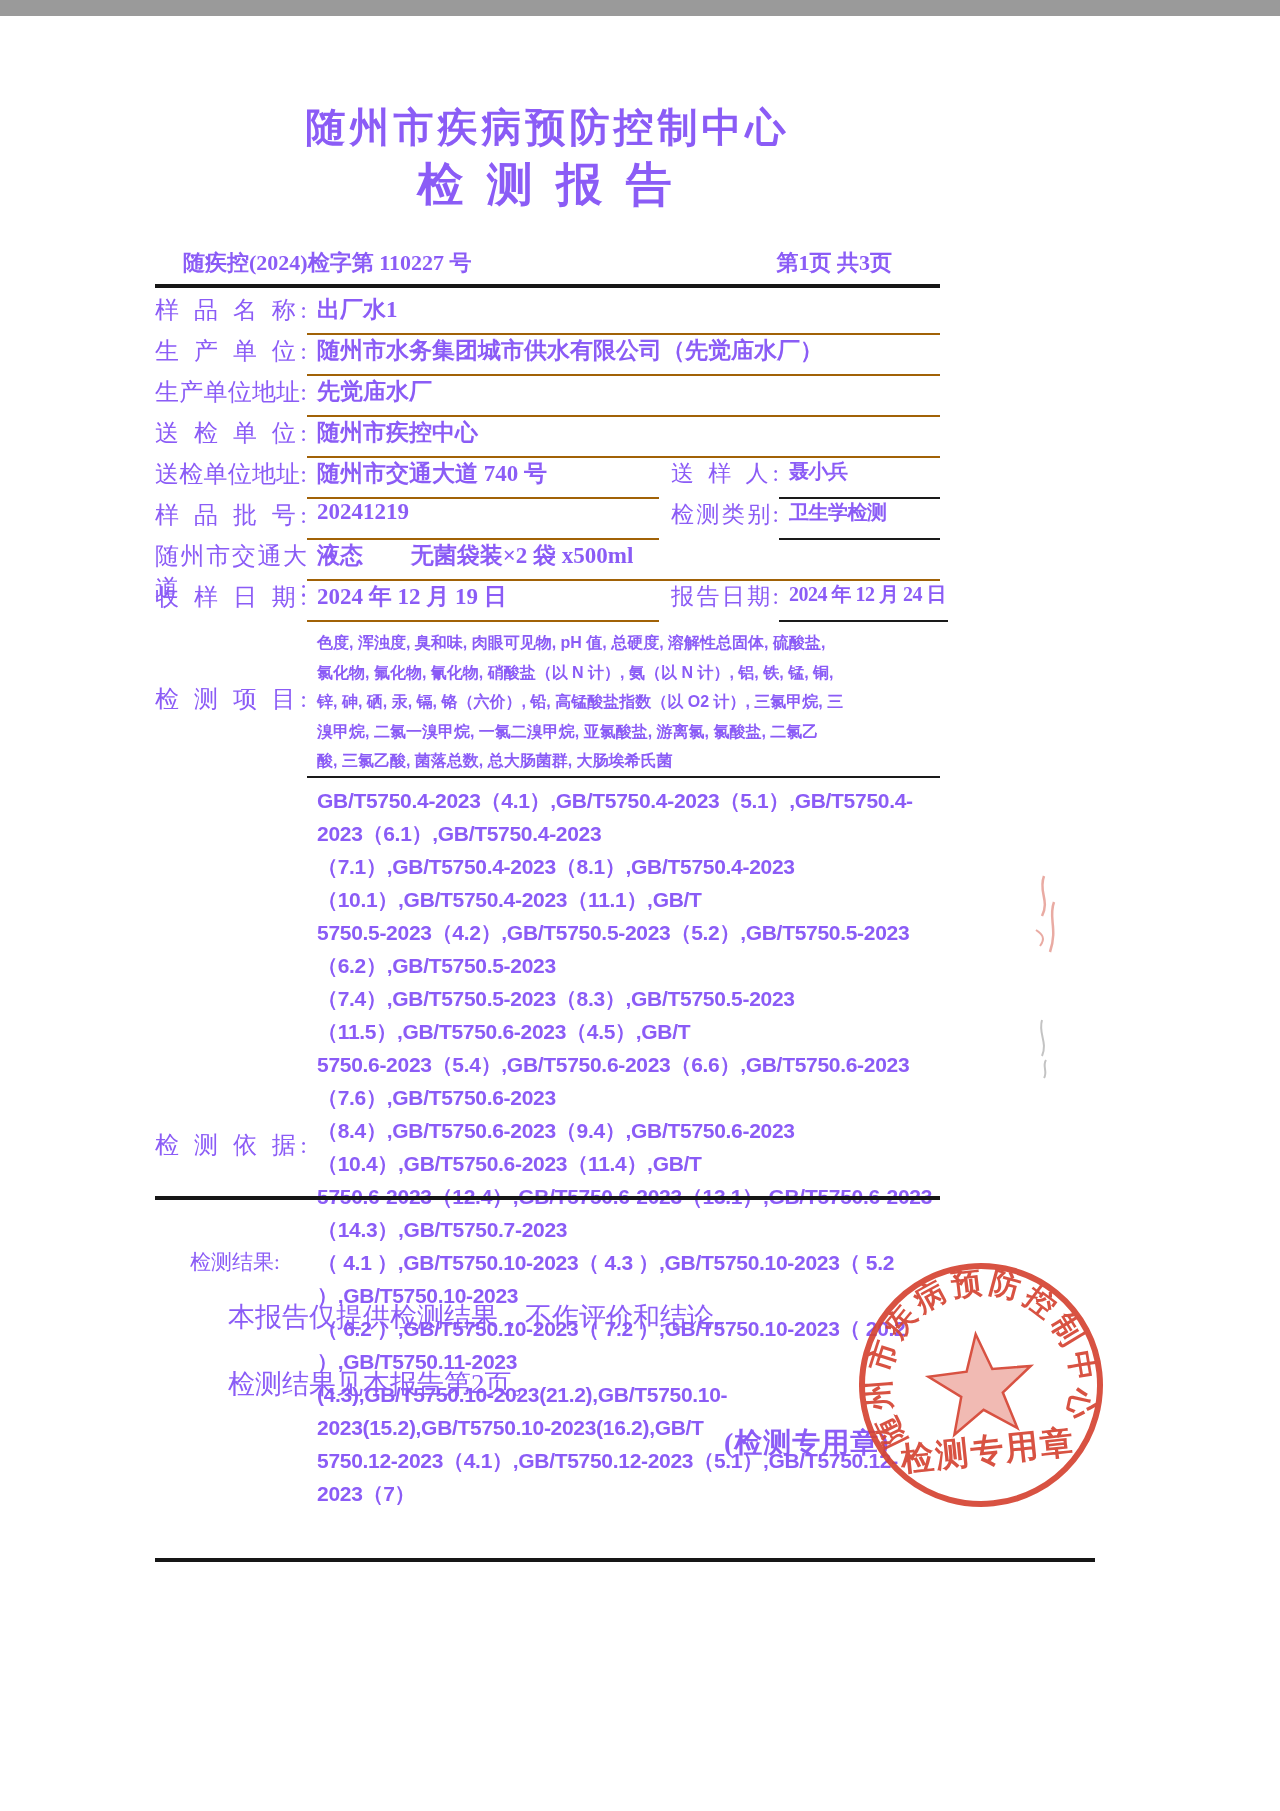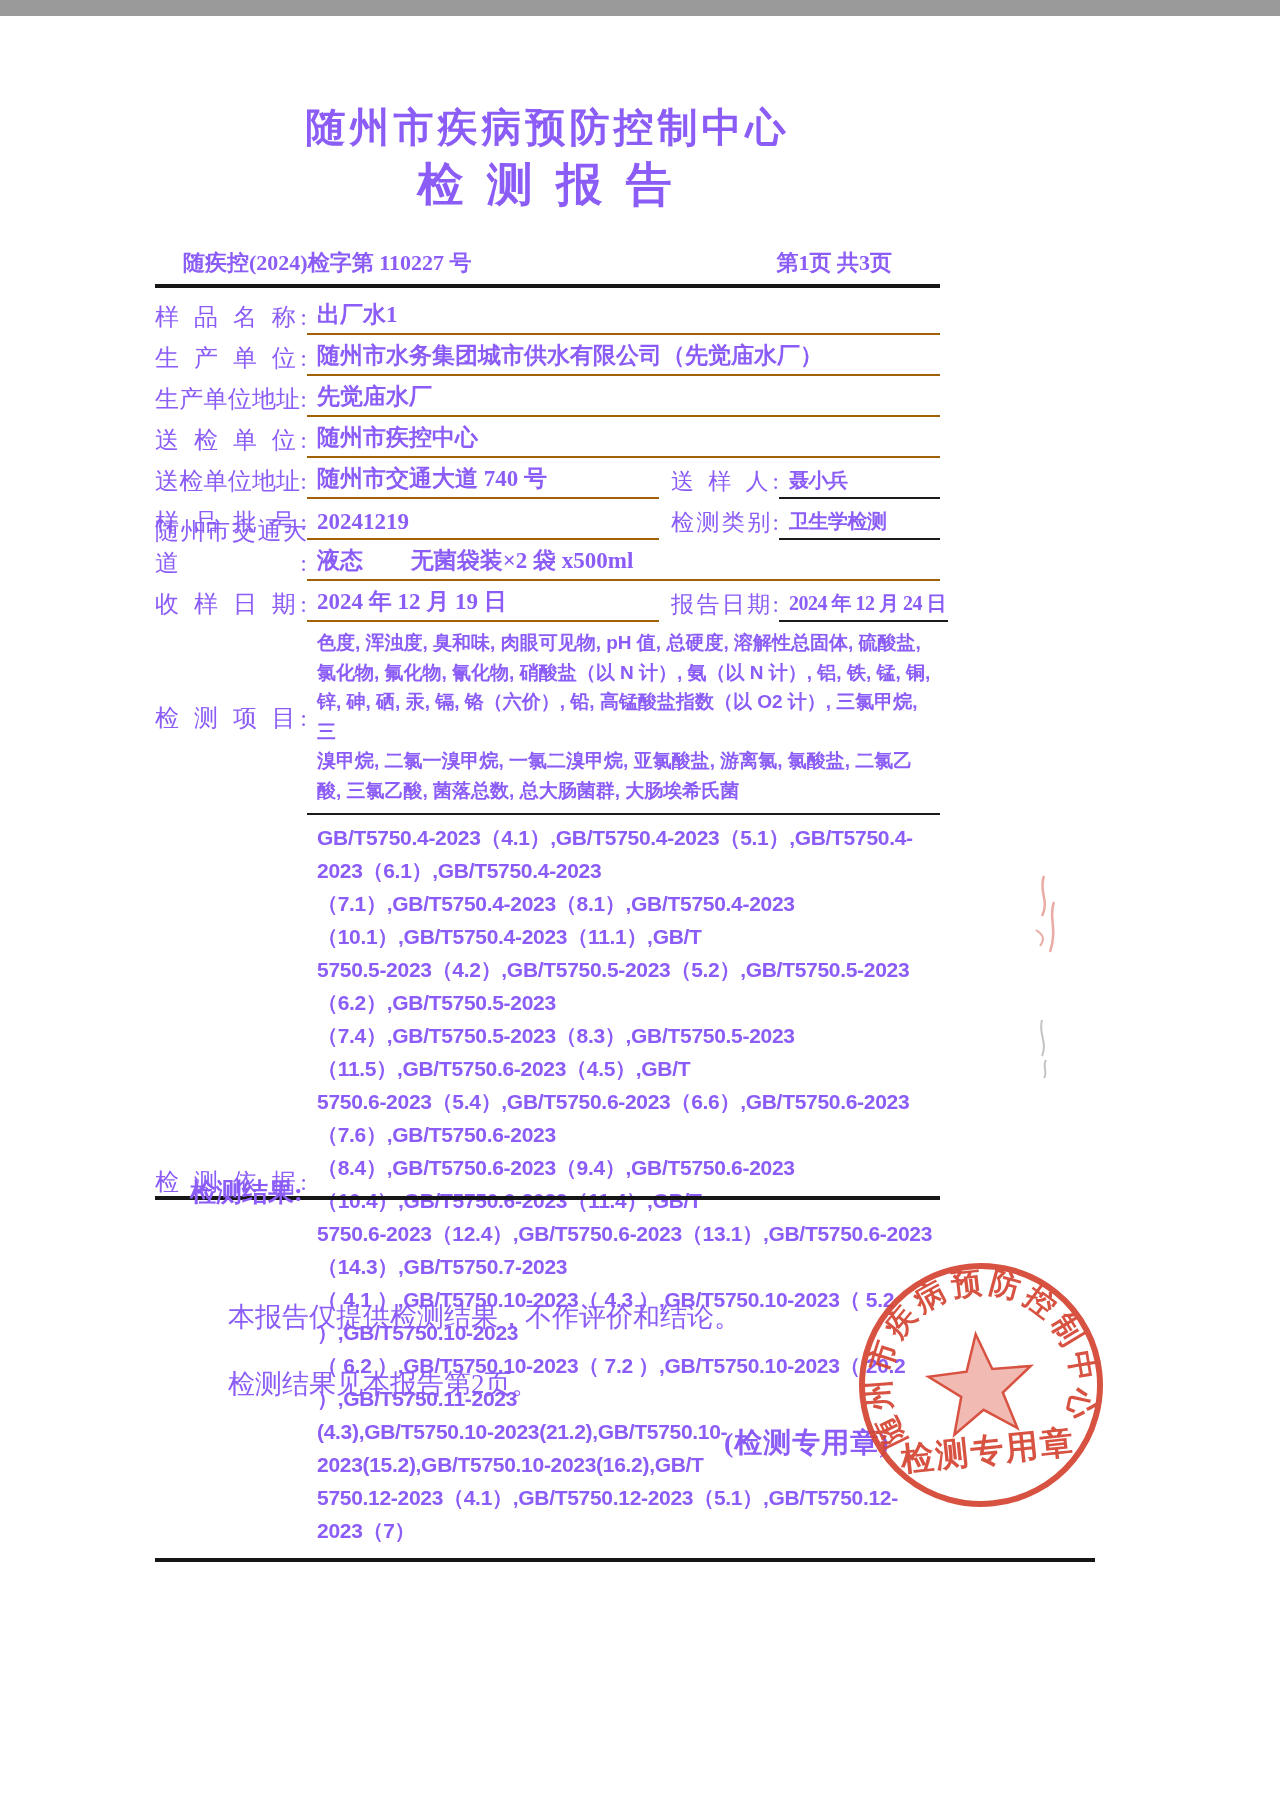--- a/index.html
+++ b/index.html
@@ -16,41 +16,41 @@
   .doc-row{left:155px;top:232px;width:785px;display:flex;justify-content:space-between;
     font-size:22px;font-weight:700;}
   .doc-row .doc-no{margin-left:28px;}
   .doc-row .page-ind{margin-right:48px;}
   .rule{background:#161616;}
   .rule-top{left:155px;top:268px;width:785px;height:4px;}
   .rule-mid{left:155px;top:1180px;width:785px;height:4px;}
   .rule-bottom{left:155px;top:1542px;width:940px;height:4px;}
 
   .form{left:155px;top:278px;width:785px;}
-  .frow{display:flex;align-items:flex-end;height:41px;}
+  .frow{display:flex;height:41px;}
   .lbl{flex:0 0 152px;font-size:24px;font-weight:500;text-align:justify;text-align-last:justify;
     padding-bottom:2px;white-space:normal;}
   .val{flex:1;border-bottom:2px solid #a16207;font-size:23px;font-weight:700;
     padding:0 4px 3px 10px;white-space:nowrap;}
   .val-split{flex:0 0 338px;}
   .lbl2{flex:0 0 108px;margin-left:12px;font-size:23px;font-weight:500;
     text-align:justify;text-align-last:justify;padding-bottom:2px;}
   .val2{flex:1;border-bottom:2px solid #1a1a1a;font-size:20px;font-weight:600;
     padding:0 2px 3px 10px;white-space:nowrap;letter-spacing:-0.5px;}
   .qty-part{margin-left:42px;}
 
   .frow-block{display:flex;align-items:center;}
   .block-val{flex:1;white-space:pre-line;
     font-family:"Liberation Sans","DejaVu Sans",sans-serif;
     padding:6px 0 4px 10px;}
-  .items-val{font-size:19px;font-weight:700;line-height:29.5px;
-    border-bottom:2px solid #1a1a1a;padding-bottom:8px;}
+  .items-val{font-size:16px;font-weight:700;line-height:29.5px;
+    border-bottom:2px solid #1a1a1a;padding-bottom:0;}
   .basis-val{font-size:21px;font-weight:700;line-height:33px;letter-spacing:-0.3px;}
 
-  .results-heading{left:190px;top:1159px;font-size:26px;font-weight:700;}
+  .results-heading{left:190px;top:1232px;font-size:21px;font-weight:400;}
   .results-line1{left:228px;top:1283px;font-size:27px;font-weight:500;}
   .results-line2{left:228px;top:1350px;font-size:27px;font-weight:500;}
   .seal-caption{left:724px;top:1408px;font-size:28px;font-weight:700;letter-spacing:1px;text-align:center;}
 
   .seal{left:850px;top:1238px;width:262px;height:262px;transform:rotate(-6deg);opacity:0.92;}
   .seal svg{display:block;}
 
   .artifact{pointer-events:none;}
   .artifact-red{left:1030px;top:856px;opacity:0.5;}
   .artifact-gray{left:1030px;top:1000px;opacity:0.35;}

